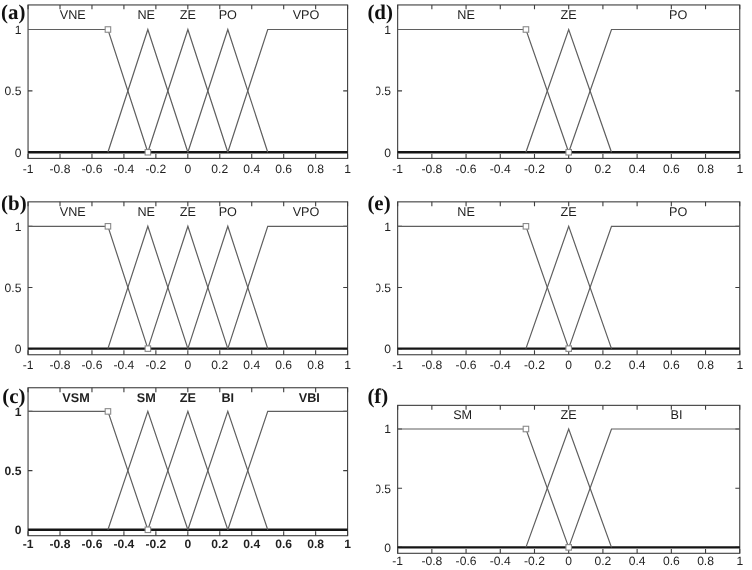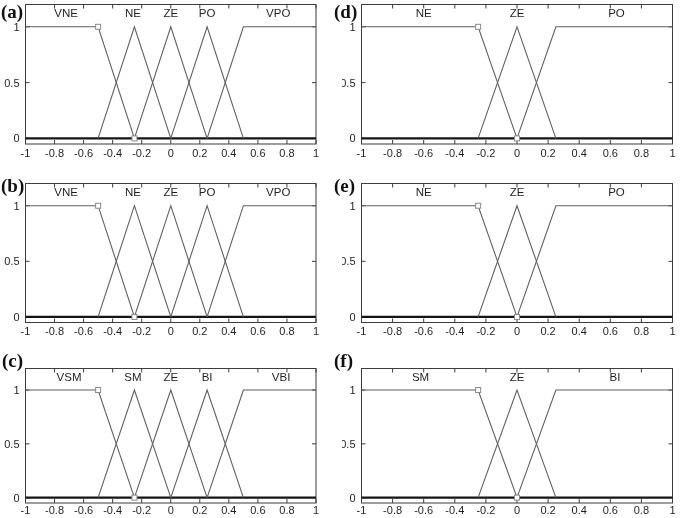--- a/index.html
+++ b/index.html
@@ -10,21 +10,21 @@
     background: #ffffff;
     font-family: "Liberation Sans", sans-serif;
     overflow: hidden;
   }
   .cell { position: absolute; }
   .cell svg { display: block; }
   #cell-0 { left: 0;     top: 0;     }
   #cell-1 { left: 342px; top: 0;     }
   #cell-2 { left: 0;     top: 173px; }
   #cell-3 { left: 342px; top: 173px; }
-  #cell-4 { left: 0;     top: 346px; }
+  #cell-4 { left: 0;     top: 330px; font-weight: bold; }
   #cell-5 { left: 342px; top: 346px; }
   .panel-letter {
     position: absolute;
     font-family: "Liberation Serif", serif;
     font-weight: bold;
     font-size: 19px;
     color: #111111;
     line-height: 1;
   }
   #letter-0 { left: 1px;   top: 2px;   }

